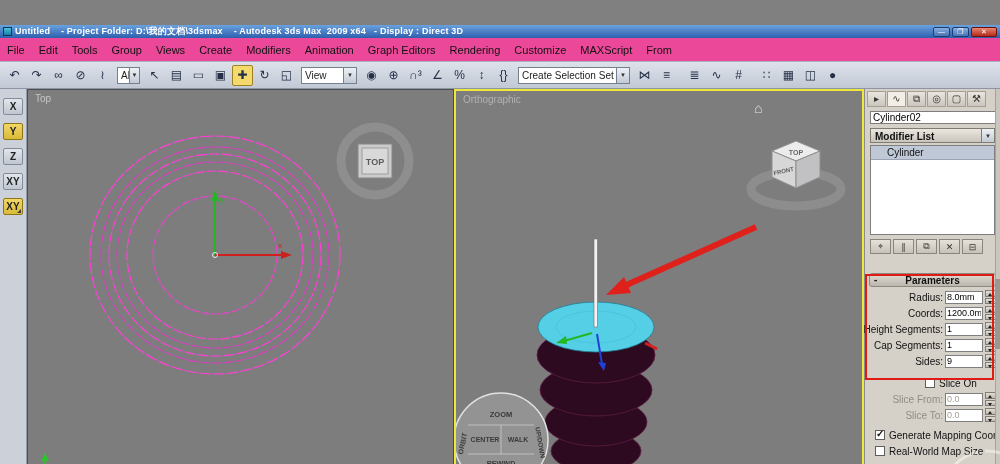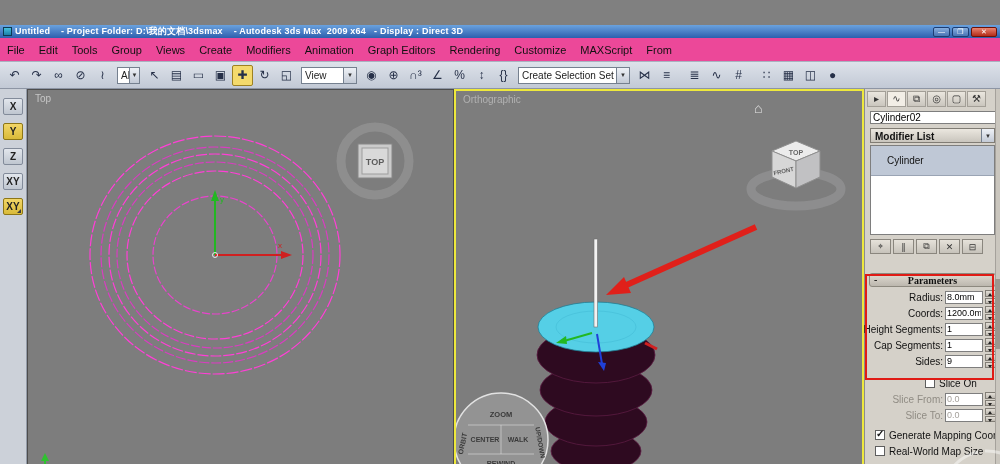--- a/index.html
+++ b/index.html
@@ -44,26 +44,26 @@
 
   
   .cmd { width:136px; background:#d5d1c9; position:relative; font-size:10px; border-left:1px solid #8c8c8c; flex:none; }
   .cmd-tabs { display:flex; height:19px; align-items:center; padding:1px 2px; gap:1px; }
   .ctab { width:19px; height:16px; border:1px solid #a39f97; background:linear-gradient(#eae6de,#cac6be); display:flex; align-items:center; justify-content:center; font-size:10px; color:#333; }
   .ctab.active { background:#f2eee6; }
   .namerow { display:flex; align-items:center; gap:3px; padding:2px 5px; height:18px; }
   .namefield { flex:1; height:13px; background:#fff; border:1px solid #7e7e7e; font-size:10px; padding:0 2px; font-family:inherit; }
   .modlist { margin:2px 5px; height:15px; background:linear-gradient(#ebe7df,#c9c5bd); border:1px solid #807c74; display:flex; align-items:flex-end; padding-left:4px; font-weight:bold; color:#111; }
   .stack { margin:2px 5px; height:90px; background:#fff; border:1px solid #7e7e7e; }
-  .stack-item { height:30px; background:#bfc8d6; border-bottom:1px solid #9aa4b4; display:flex; align-items:center; padding-left:16px; color:#111; }
+  .stack-item { height:14px; background:#bfc8d6; border-bottom:1px solid #9aa4b4; display:flex; align-items:center; padding-left:16px; color:#111; }
   .stackbtns { display:flex; gap:2px; padding:2px 5px; height:20px; }
   .sbtn { width:21px; height:15px; border:1px solid #8a867e; background:linear-gradient(#e6e2da,#c6c2ba); display:flex; align-items:center; justify-content:center; font-size:9px; color:#333; }
 
   .rollout { margin-top:16px; }
-  .rollout-header { margin:0 4px 2px 4px; height:14px; background:linear-gradient(#e0dbd2,#bcb7ae); border:1px solid #8d897f; border-radius:3px; display:flex; align-items:center; justify-content:center; font-weight:bold; color:#111; position:relative;font-family:Liberation Serif, serif; }
+  .rollout-header { margin:0 4px 2px 4px; height:14px; background:linear-gradient(#e0dbd2,#bcb7ae); border:1px solid #8d897f; border-radius:3px; display:flex; align-items:center; justify-content:center; font-weight:bold; color:#111; position:relative; }
   .minus { position:absolute; left:4px; top:0; }
   .minus::after { content:"-"; font-weight:bold; }
   .prow { display:flex; align-items:center; justify-content:flex-end; gap:2px; height:16px; padding:0 4px; }
   .plabel { color:#111; white-space:nowrap; }
   .pinput { width:38px; height:13px; background:#fff; border:1px solid #7e7e7e; font-size:9px; padding:0 1px; font-family:inherit; }
   .prow.disabled .plabel { color:#908c84; }
   .prow.disabled .pinput { color:#a5a19b; }
   .spin { width:11px; height:14px; display:flex; flex-direction:column; gap:1px; flex:none; }
   .spin i { flex:1; background:linear-gradient(#e2ded6,#beb9b1); border:1px solid #827e76; position:relative; }
   .spin i::after { content:""; position:absolute; left:2px; top:2px; border-left:2.5px solid transparent; border-right:2.5px solid transparent; }

